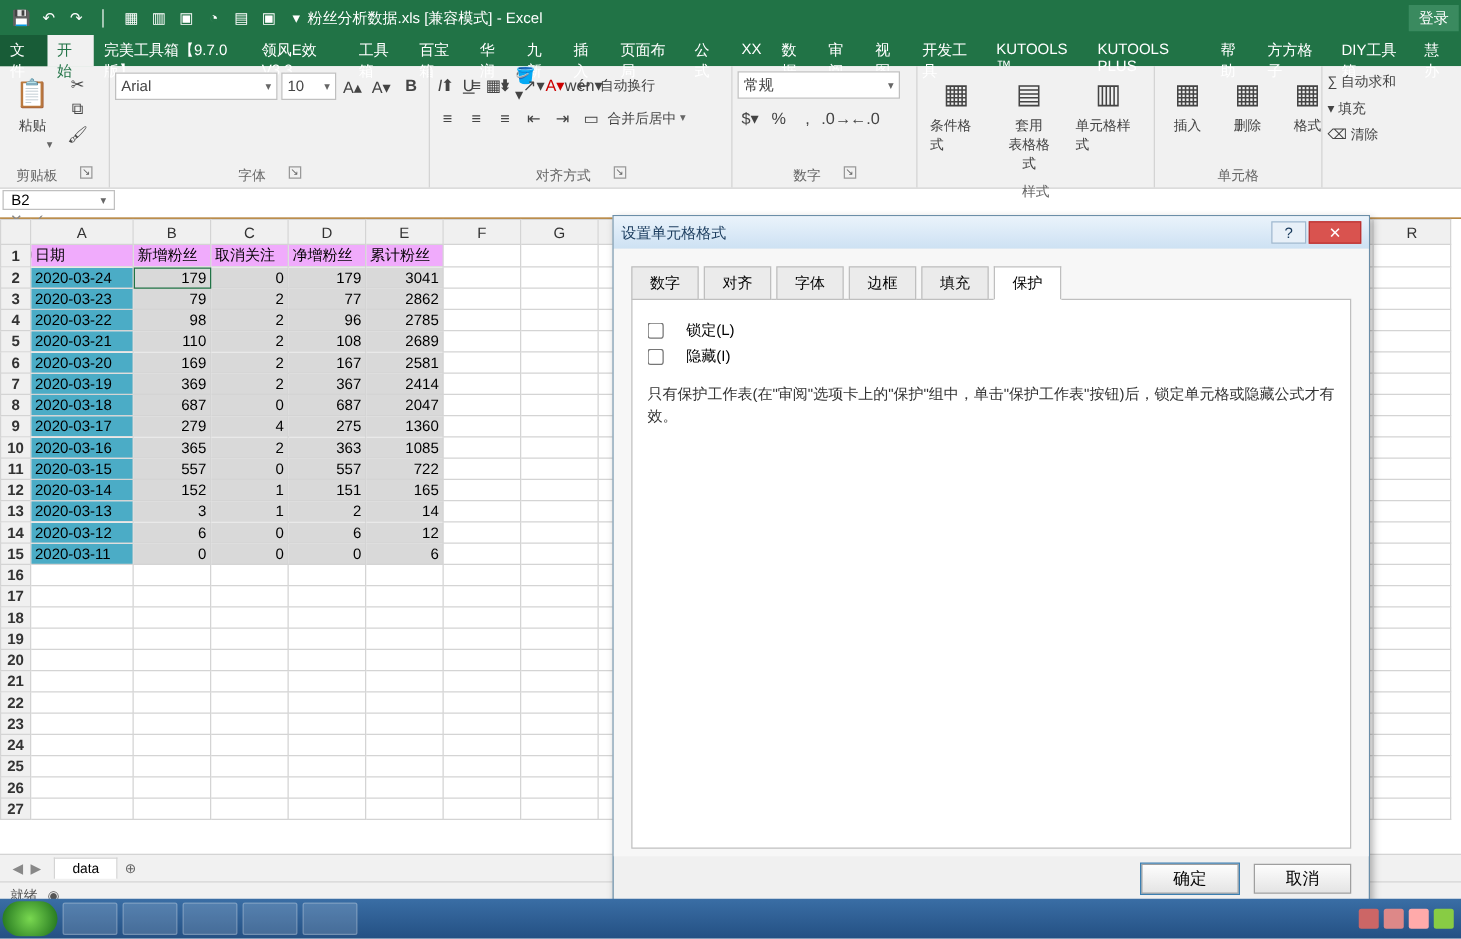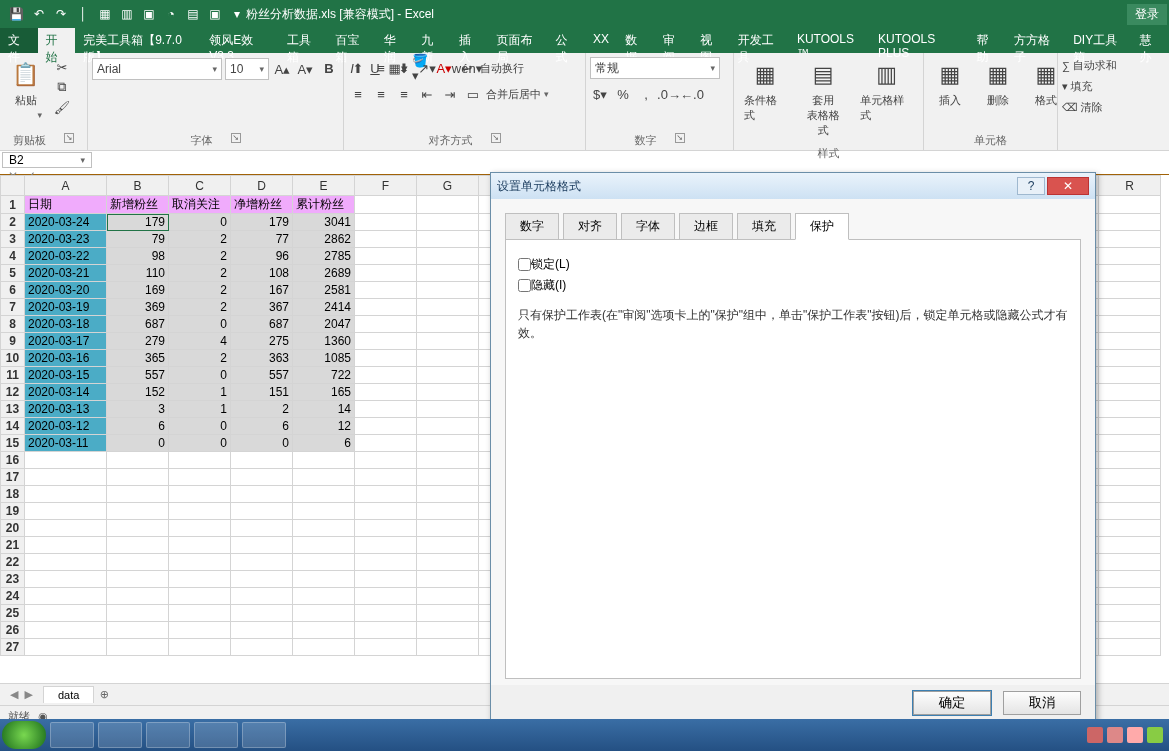--- a/index.html
+++ b/index.html
@@ -66,21 +66,21 @@
 .dialog{position:absolute; left:490px; top:172px; width:606px; height:554px; background:#f0f0f0; border:1px solid #6b8ea8; box-shadow:2px 2px 6px rgba(0,0,0,.3); font-size:12px;}
 .dlg-title{height:26px; background:linear-gradient(#eaf3fb,#cde1f3); display:flex; align-items:center; padding:0 6px; color:#1a3b5d;}
 .dlg-title .dlg-btns{margin-left:auto; display:flex;}
 .dlg-title .dlg-btn{width:28px; height:18px; border:1px solid #9fb8cf; background:#e8f0f8; display:flex; align-items:center; justify-content:center; margin-left:2px;}
 .dlg-title .dlg-close{background:#d9534f; color:#fff; border-color:#b33; width:42px;}
 .dlg-body{padding:14px 14px 0 14px; height:486px; background:#f7f7f7;}
 .dlg-tabs{display:flex; gap:4px; margin-bottom:-1px;}
 .dlg-tab{padding:4px 14px; background:#ebebeb; border:1px solid #bfbfbf; border-bottom:1px solid #bfbfbf; cursor:pointer;}
 .dlg-tab.active{background:#fff; border-bottom:1px solid #fff;}
 .dlg-pane{border:1px solid #bfbfbf; background:#fff; height:440px; padding:12px;}
-.chk{display:flex; align-items:center; gap:0; margin:4px 0;}
+.chk{display:flex; align-items:center; gap:18px; margin:4px 0;}
 .chk input{width:13px;height:13px;}
 .dlg-text{color:#333; margin-top:12px; line-height:1.5;}
 .dlg-foot{position:absolute; bottom:10px; right:14px; display:flex; gap:12px;}
 .dlg-foot button{width:78px; height:24px; border:1px solid #9f9f9f; background:linear-gradient(#fdfdfd,#e4e4e4);}
 .dlg-foot button.primary{outline:1px solid #3c7fb1;}
 
 
 .taskbar{position:absolute; bottom:0; left:0; right:0; height:32px; background:linear-gradient(#3a6ea5,#245083); display:flex; align-items:center; gap:4px; padding:0 2px;}
 .taskbar .start{width:44px;height:28px;border-radius:14px;background:radial-gradient(circle,#79d850,#1a6b1a);}
 .taskbar .tb{width:44px;height:26px;background:rgba(255,255,255,.15);border:1px solid rgba(255,255,255,.25);border-radius:2px;}

